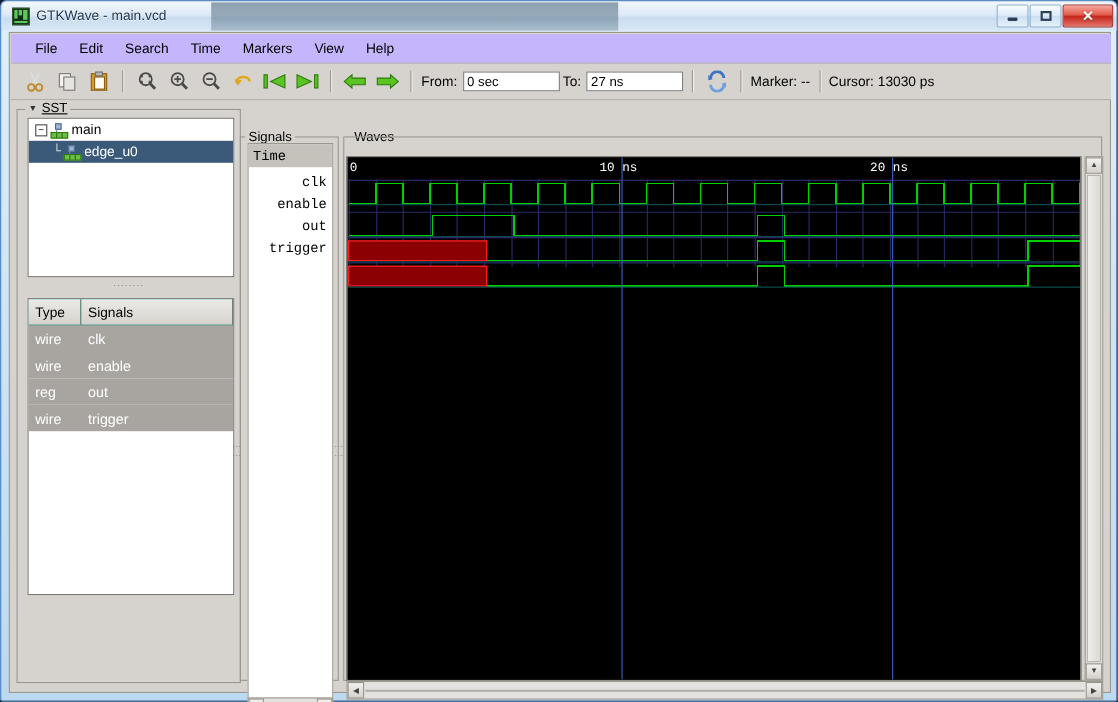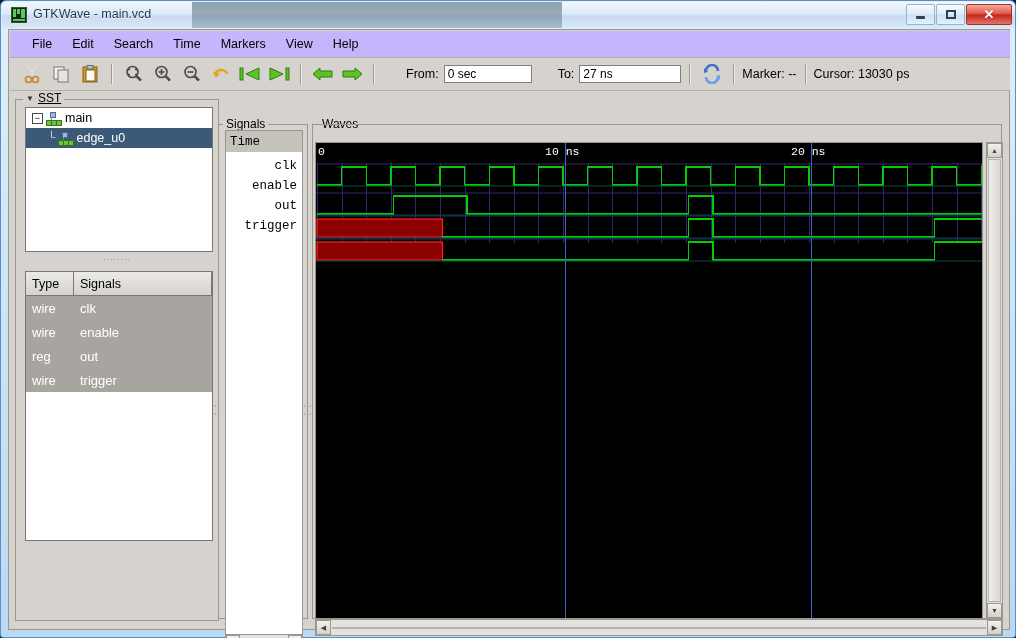--- a/index.html
+++ b/index.html
@@ -43,21 +43,21 @@
            padding-left:12px;box-sizing:border-box;}
   .menuitem{padding:3px 10px;font-size:12.5px;color:#000;cursor:default;}
 
   
   .toolbar{position:absolute;left:1px;top:28px;width:1000px;height:33px;
            background:#d6d3ce;border-bottom:1px solid #b3b0a9;
            display:flex;align-items:center;padding-left:8px;box-sizing:border-box;gap:2px;}
   .tbtn{width:27px;height:27px;display:flex;align-items:center;justify-content:center;
         position:relative;}
   .sep{width:1px;height:20px;background:#9d9a94;margin:0 6px;box-shadow:1px 0 0 #efeeec;}
-  .tb-label{font-size:12.5px;margin:0 3px 0 24px;}
+  .tb-label{font-size:12.5px;margin:0 3px 0 1px;}
   .tb-input{height:18px;border:1px solid #7f7f7f;background:#fff;font-size:12px;
             font-family:"Liberation Sans",sans-serif;padding:1px 3px;box-sizing:border-box;
             outline:none;}
   .tb-status{font-size:12.5px;white-space:nowrap;}
 
   
   .pane-sst{position:absolute;left:6px;top:63px;width:204px;height:528px;}
   .frame-title{position:absolute;font-size:12px;background:#d6d3ce;padding:0 3px;
                top:-8px;left:8px;color:#000;}
   .groupbox{position:absolute;border:1px solid #9a978f;box-sizing:border-box;}
@@ -237,21 +237,21 @@
         <svg width="24" height="20" viewBox="0 0 24 20">
           <path d="M22 10 L15 4 L15 7 L3 7 L3 13 L15 13 L15 16 Z" fill="#5cc422" stroke="#2e7a0f"></path>
         </svg>
       </div>
 
       <div class="sep"></div>
 
       <span class="tb-label">From:</span>
       <input class="tb-input" style="width: 88px;" value="0 sec">
       <span class="tb-label">To:</span>
-      <input class="tb-input" style="width: 102px;" value="27 ns">
+      <input class="tb-input" style="width: 88px;" value="27 ns">
 
       <div class="sep"></div>
 
       <div class="tbtn">
         <svg width="20" height="20" viewBox="0 0 20 20">
           <path d="M4 7 A6 6 0 0 1 16 7" stroke="#3f74c4" stroke-width="2.6" fill="none"></path>
           <path d="M16 13 A6 6 0 0 1 4 13" stroke="#6f9fe0" stroke-width="2.6" fill="none"></path>
           <path d="M2 4 L6 8 L2 9 Z" fill="#3f74c4"></path>
           <path d="M18 16 L14 12 L18 11 Z" fill="#6f9fe0"></path>
         </svg>

